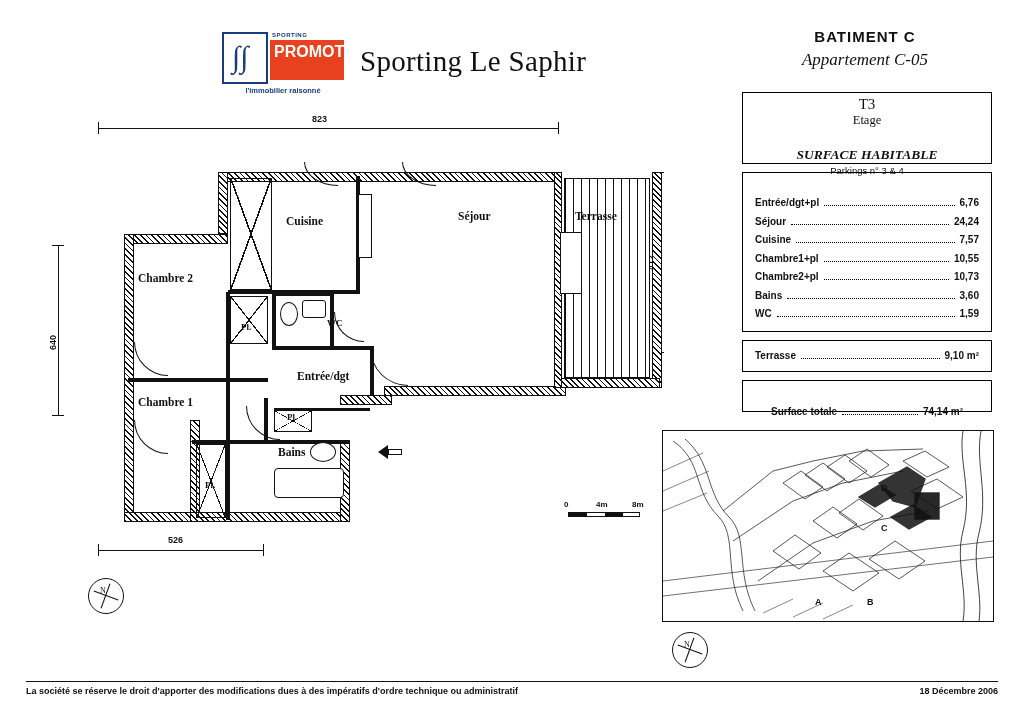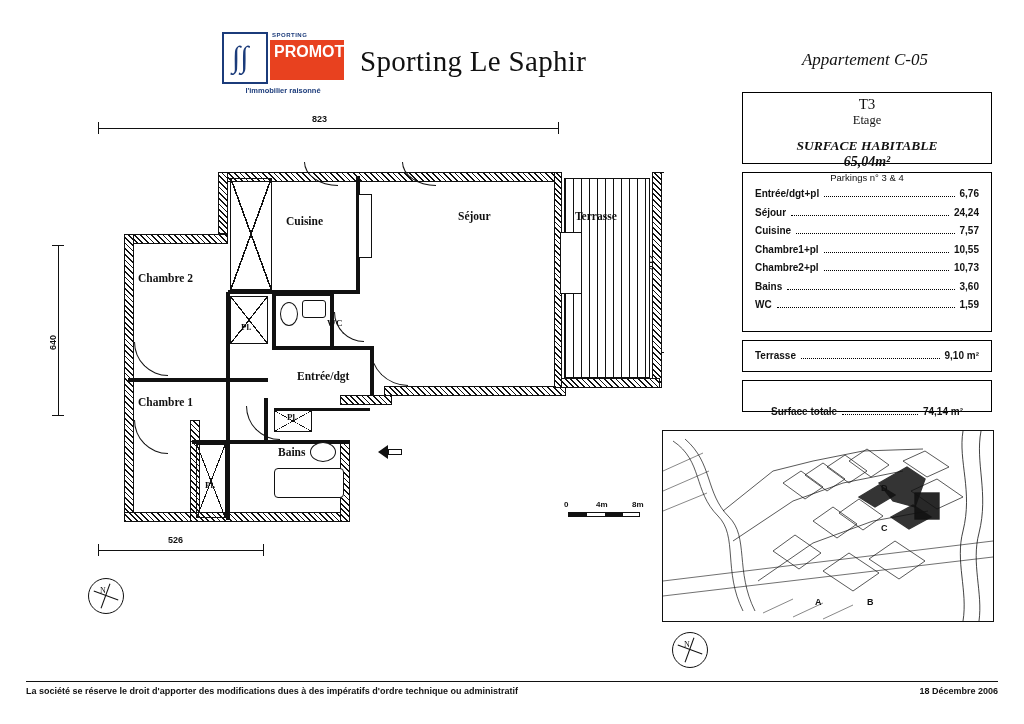--- a/index.html
+++ b/index.html
@@ -21,25 +21,25 @@
   #title-main{position:absolute;left:360px;top:45px;font-size:29px;font-family:"Liberation Serif",serif;letter-spacing:.3px;}
 
   #batiment{position:absolute;left:740px;top:28px;width:250px;text-align:center;font-size:15px;font-weight:bold;font-family:"Liberation Sans",sans-serif;letter-spacing:1px;}
   #appart{position:absolute;left:740px;top:50px;width:250px;text-align:center;font-size:17px;font-style:italic;font-family:"Liberation Serif",serif;}
 
   
   .box{position:absolute;border:1.5px solid #000;box-sizing:border-box;}
   #box-type{left:742px;top:92px;width:250px;height:72px;}
   #box-type .l1{text-align:center;font-size:15px;font-family:"Liberation Serif",serif;margin-top:3px;}
   #box-type .l2{text-align:center;font-size:12.5px;font-family:"Liberation Serif",serif;}
-  #box-type .l3{text-align:center;font-size:13.5px;font-weight:bold;font-style:italic;font-family:"Liberation Serif",serif;margin-top:10px;}
+  #box-type .l3{text-align:center;font-size:13.5px;font-weight:bold;font-style:italic;font-family:"Liberation Serif",serif;margin-top:19px;}
   #box-type .l4{text-align:center;font-size:14px;font-weight:bold;font-style:italic;font-family:"Liberation Serif",serif;}
   #box-type .l5{text-align:center;font-size:9.5px;font-weight:normal;font-family:"Liberation Sans",sans-serif;margin-top:2px;}
 
-  #box-rooms{left:742px;top:172px;width:250px;height:160px;padding:15px 12px;}
+  #box-rooms{left:742px;top:172px;width:250px;height:160px;padding:24px 12px;}
   .room-line{display:flex;align-items:baseline;font-size:10px;font-family:"Liberation Sans",sans-serif;font-weight:bold;margin-bottom:6.5px;}
   .room-name{white-space:nowrap;}
   .room-dots{flex:1;border-bottom:1px dotted #000;margin:0 5px 3px 5px;height:1px;}
   .room-val{white-space:nowrap;}
 
   #box-terrasse{left:742px;top:340px;width:250px;height:32px;padding:9px 12px;}
   #box-total{left:742px;top:380px;width:250px;height:32px;padding:9px 12px;}
 
   
   #plan{position:absolute;left:40px;top:110px;width:690px;height:510px;}
@@ -87,27 +87,27 @@
       <div class="sw">∫∫</div>
     </div>
     <div class="logo-right">
       <div class="logo-sporting">SPORTING</div>
       <div class="logo-promotion">PROMOTION</div>
     </div>
     <div class="logo-tag">l'immobilier raisonné</div>
   </div>
 
   <div id="title-main">Sporting Le Saphir</div>
+  <div id="batiment">BATIMENT C</div>
   <div id="appart">Appartement C-05</div>
 
   <div class="box" id="box-type">
     <div class="l1">T3</div>
     <div class="l2">Etage</div>
     <div class="l3">SURFACE HABITABLE</div>
-    <div class="l4">65,04m²</div>
     <div class="l5">Parkings n° 3 &amp; 4</div>
   </div>
 
   <div class="box" id="box-rooms">
     <div class="room-line">
       <span class="room-name">Entrée/dgt+pl</span>
       <span class="room-dots"></span>
       <span class="room-val">6,76</span>
     </div>
     <div class="room-line">

